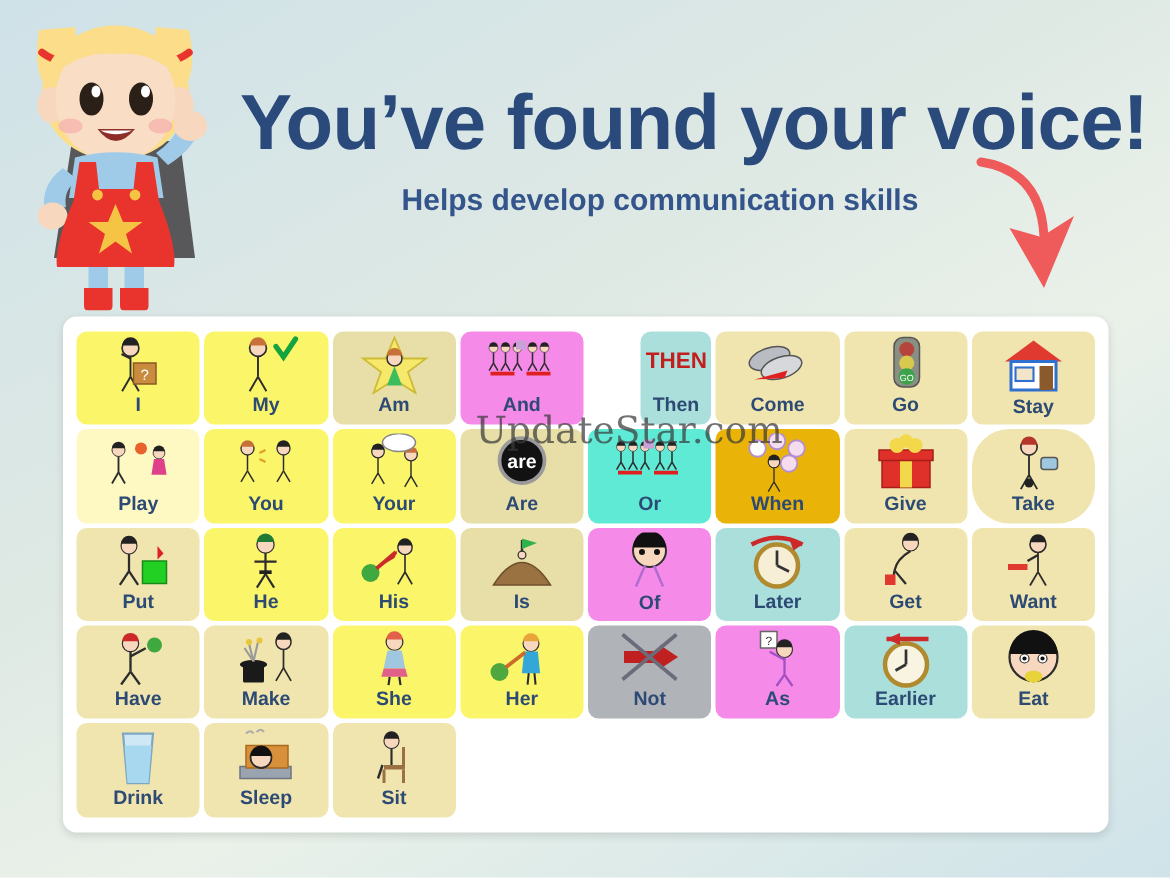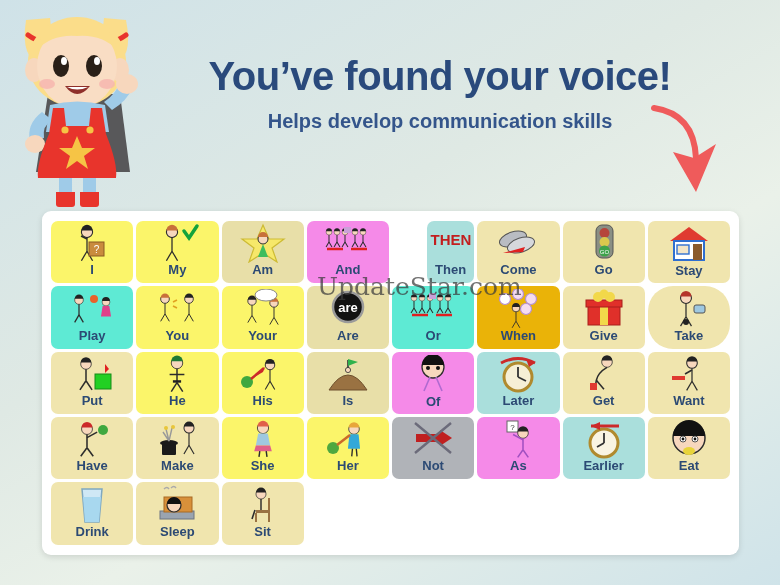--- a/index.html
+++ b/index.html
@@ -9,21 +9,21 @@
     background: linear-gradient(150deg, #cfe2e8 0%, #dfe9e4 40%, #eaf1e9 62%, #cfe3e9 100%);
     position: relative;
   }
 
   
   #mascot { position: absolute; left: 8px; top: 2px; width: 150px; height: 205px; }
 
   
   #header { position: absolute; left: 160px; top: 55px; width: 560px; text-align: center; }
   #title {
-    font-size: 40px; font-weight: bold; color: #2a4a7c;
+    font-size: 52px; font-weight: bold; color: #2a4a7c;
     letter-spacing: -0.5px; line-height: 1.05; white-space: nowrap;
   }
   #subtitle {
     font-size: 20px; font-weight: bold; color: #34558b;
     margin-top: 13px; white-space: nowrap;
   }
   #arrow { position: absolute; left: 632px; top: 96px; width: 105px; height: 110px; }
 
   
   #panel {
@@ -255,21 +255,21 @@
         <div class="art">
           <svg viewBox="0 0 46 40" width="46" height="40">
             <path d="M4 17 L23 3 L42 17 Z" fill="#e03a30"></path>
             <rect x="8" y="17" width="30" height="19" fill="#fff" stroke="#2f6fd0" stroke-width="2"></rect>
             <rect x="27" y="20" width="9" height="16" fill="#8a5a2b"></rect>
             <rect x="11" y="21" width="12" height="9" fill="#f3e6c8" stroke="#2f6fd0" stroke-width="1.4"></rect>
           </svg>
         </div>
         <div class="lbl">Stay</div>
       </div>
-      <div class="card" style="background: #5eead4;">
+      <div class="card" style="background: #fef9c3;">
         <div class="art">
           <svg viewBox="0 0 46 40" width="46" height="40">
             <g transform="translate(10,11) scale(0.62)">
               <circle r="7" fill="#f7d7bd" stroke="#2c2c2c"></circle>
               <path d="M-7 -2 A7 7 0 0 1 7 -2 Z" fill="#222"></path>
               <line y1="7" y2="24" stroke="#2c2c2c" stroke-width="2"></line>
               <line x1="0" y1="24" x2="-7" y2="36" stroke="#2c2c2c" stroke-width="2"></line>
               <line x1="0" y1="24" x2="7" y2="36" stroke="#2c2c2c" stroke-width="2"></line>
             </g>
             <circle cx="25" cy="10" r="4" fill="#e8622b"></circle>

